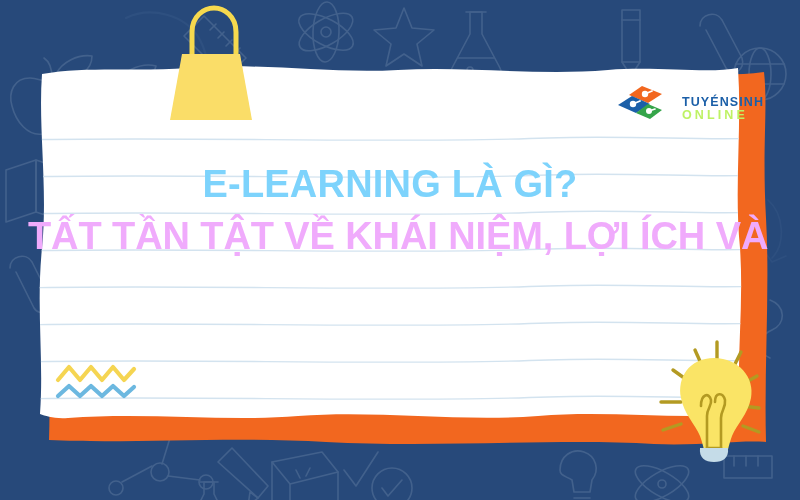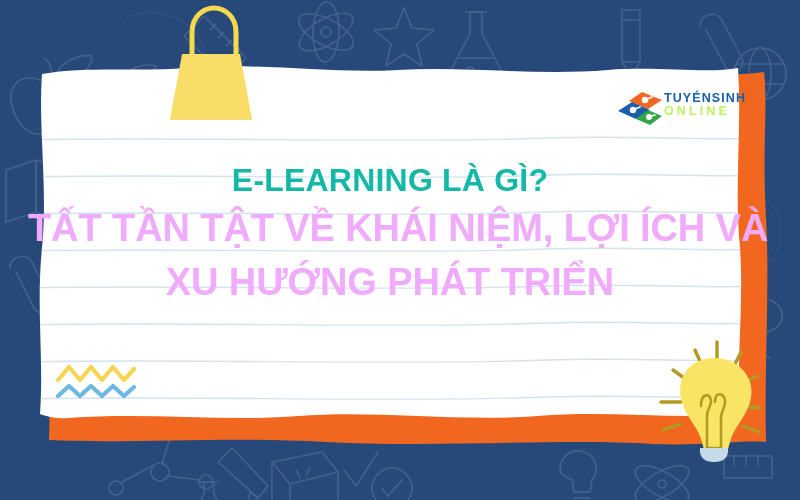--- a/index.html
+++ b/index.html
@@ -52,26 +52,26 @@
     left: 148px;
     top: 2px;
     width: 126px;
     height: 118px;
   }
 
   
   .logo {
     position: absolute;
     left: 618px;
-    top: 92px;
+    top: 80px;
     width: 122px;
     height: 42px;
     display: flex;
-    align-items: flex-start;
-    gap: 2px;
+    align-items: flex-end;
+    gap: 20px;
   }
   .logo-mark { width: 44px; height: 36px; flex: none; }
   .logo-text { line-height: 1.04; }
   .logo-line1 {
     font-size: 12.5px;
     font-weight: bold;
     letter-spacing: 1.1px;
     color: #1b5fa8;
     white-space: nowrap;
   }
@@ -85,22 +85,22 @@
 
   
   .headline {
     position: absolute;
     left: 28px;
     top: 158px;
     width: 724px;
     text-align: center;
   }
   .h-red {
-    color: #14b8a6;
-    font-size: 32px;
+    color: #7dd3fc;
+    font-size: 38px;
     font-weight: bold;
     letter-spacing: 0.2px;
     line-height: 1.38;
     white-space: nowrap;
   }
   .h-blue {
     color: #f0abfc;
     font-size: 38px;
     font-weight: bold;
     letter-spacing: -0.1px;
@@ -326,21 +326,20 @@
     </svg>
     <div class="logo-text">
       <div class="logo-line1">TUYÉNSINH</div>
       <div class="logo-line2">ONLINE</div>
     </div>
   </div>
 
   <div class="headline">
     <div class="h-red">E-LEARNING LÀ GÌ?</div>
     <div class="h-blue">TẤT TẦN TẬT VỀ KHÁI NIỆM, LỢI ÍCH VÀ</div>
-    <div class="h-blue">XU HƯỚNG PHÁT TRIỂN</div>
   </div>
 
   <svg class="zigzag" viewBox="0 0 82 42" xmlns="http://www.w3.org/2000/svg">
     <path d="M3 18 L14 5 L25 18 L36 5 L47 18 L58 5 L69 18 L79 7" fill="none" stroke="#f5d552" stroke-width="4.2" stroke-linecap="round" stroke-linejoin="round"></path>
     <path d="M3 34 L14 24 L25 34 L36 24 L47 34 L58 24 L69 34 L79 25" fill="none" stroke="#6cb8e0" stroke-width="4.2" stroke-linecap="round" stroke-linejoin="round"></path>
   </svg>
 
   <svg class="bulb" viewBox="0 0 118 130" xmlns="http://www.w3.org/2000/svg">
 
     <g stroke="#b39a22" stroke-width="3.4" stroke-linecap="round" fill="none">

